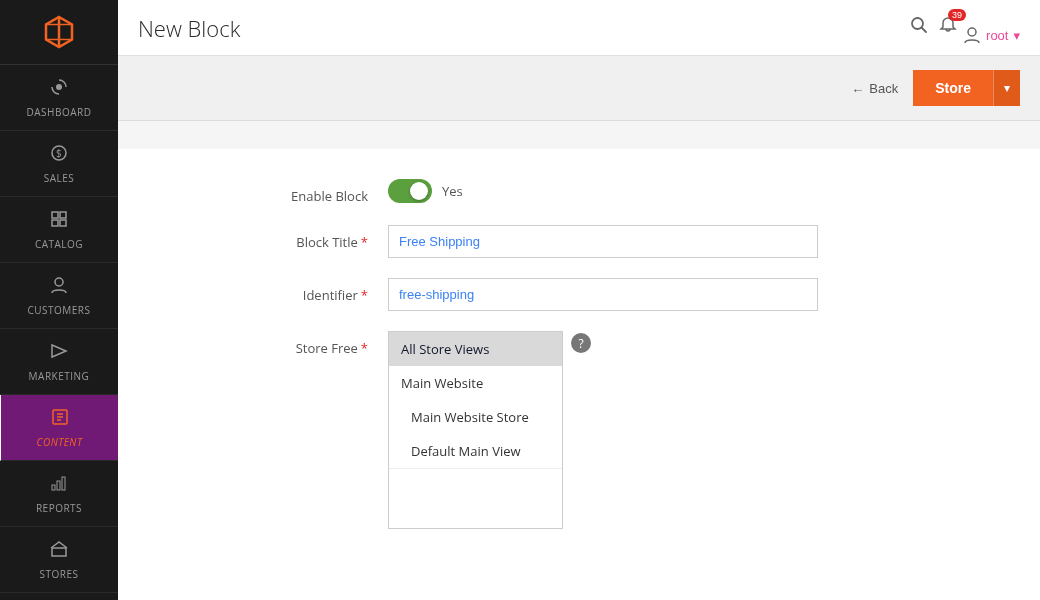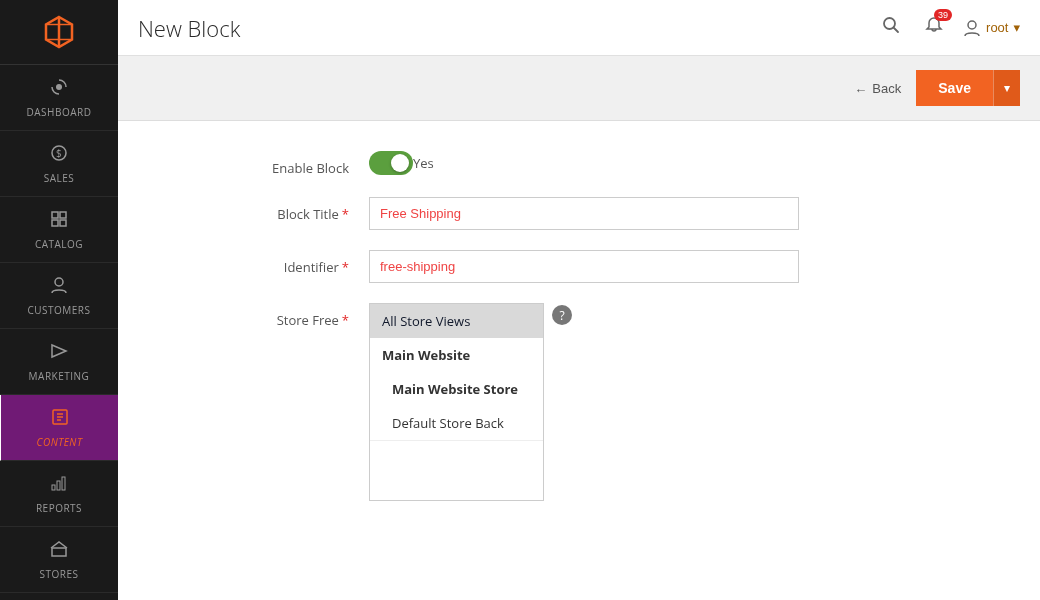--- a/index.html
+++ b/index.html
@@ -65,22 +65,22 @@
       flex-shrink: 0;
     }
     .page-title {
       font-size: 22px;
       font-weight: 300;
       color: #2a2a2a;
       flex: 1;
     }
     .header-actions {
       display: flex;
-      align-items: center;
-      gap: 15px;
+      align-items: flex-end;
+      gap: 1px;
     }
     .search-icon-btn {
       background: none;
       border: none;
       cursor: pointer;
       color: #666;
       font-size: 18px;
       padding: 5px;
     }
     .notification-btn {
@@ -104,21 +104,21 @@
       min-width: 16px;
       text-align: center;
     }
     .user-btn {
       display: flex;
       align-items: center;
       gap: 5px;
       background: none;
       border: none;
       cursor: pointer;
-      color: #a16207;
+      color: #ec4899;
       font-size: 13px;
     }
 
     
     .toolbar {
       background: #f0f0f0;
       padding: 14px 20px;
       display: flex;
       align-items: center;
       justify-content: flex-end;
@@ -156,22 +156,23 @@
       border-left: 1px solid rgba(255,255,255,0.3);
       padding: 10px 10px;
       cursor: pointer;
       font-size: 12px;
     }
 
     
     .content-area {
       flex: 1;
       overflow-y: auto;
-      padding: 30px 31px;
+      padding: 30px 50px;
       background: #fff;
+      margin-top: 28px;
     }
     .form-section {
       background: #fff;
     }
     .form-row {
       display: flex;
       align-items: flex-start;
       margin-bottom: 20px;
     }
     .form-label {
@@ -189,29 +190,29 @@
     }
     .form-control {
       flex: 1;
       max-width: 430px;
     }
     .form-input {
       width: 430px;
       padding: 8px 10px;
       border: 1px solid #ccc;
       font-size: 13px;
-      color: #ef4444;
+      color: #3b82f6;
       outline: none;
     }
 
     
     .toggle-wrapper {
       display: flex;
       align-items: center;
-      gap: 0;
+      gap: 10px;
     }
     .toggle {
       position: relative;
       width: 44px;
       height: 24px;
       cursor: pointer;
     }
     .toggle-track {
       position: absolute;
       top: 0; left: 0;
@@ -239,21 +240,21 @@
     }
     .store-listbox-option {
       padding: 8px 12px;
       cursor: pointer;
       color: #333;
     }
     .store-listbox-option.selected {
       background: #d9d9d9;
       color: #0f172a;
     }
-    .store-listbox-option.bold { font-weight: 700; }
+    .store-listbox-option.bold { font-weight: 400; }
     .store-listbox-option.indent { padding-left: 22px; }
     .store-listbox-bottom {
       height: 60px;
       background: #fff;
       border-top: 1px solid #eee;
     }
     .help-icon {
       width: 20px;
       height: 20px;
       border-radius: 50%;
@@ -402,21 +403,21 @@
       </button>
     </div>
   </header>
 
   <div class="toolbar">
     <button class="back-btn">
       <span>←</span>
       <span>Back</span>
     </button>
     <div class="save-btn-group">
-      <button class="save-btn">Save</button>
+      <button class="save-btn">Store</button>
       <button class="save-dropdown-btn">▾</button>
     </div>
   </div>
 
   <div class="content-area">
     <div class="form-section">
 
       <div class="form-row">
         <div class="form-label">Enable Block</div>
         <div class="form-control">
@@ -450,21 +451,21 @@
 
       <div class="form-row">
         <div class="form-label">
           <span>Store Free</span><span class="required">*</span>
         </div>
         <div style="display:flex; align-items:flex-start;">
           <div class="store-listbox">
             <div class="store-listbox-option selected">All Store Views</div>
             <div class="store-listbox-option bold">Main Website</div>
             <div class="store-listbox-option bold indent">Main Website Store</div>
-            <div class="store-listbox-option indent">Default Store Back</div>
+            <div class="store-listbox-option indent">Default Main View</div>
             <div class="store-listbox-bottom"></div>
           </div>
           <div class="help-icon">?</div>
         </div>
       </div>
 
     </div>
   </div>
 </div>
 

